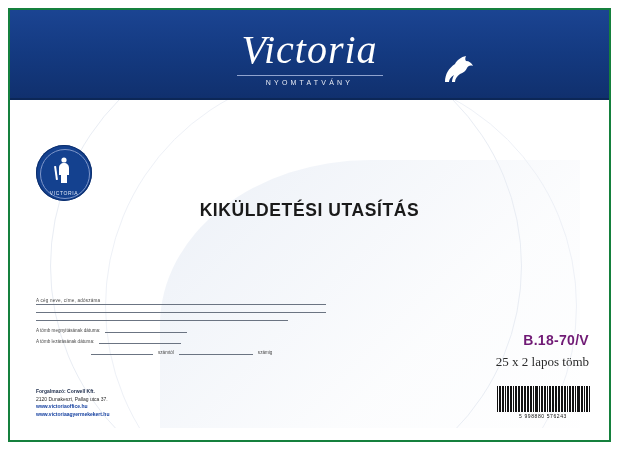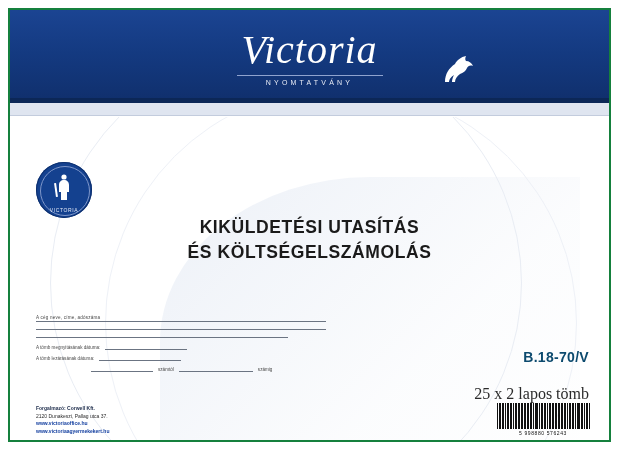--- a/index.html
+++ b/index.html
@@ -97,21 +97,21 @@
     top: 93px;
     width: 100%;
     height: 12px;
     background: #dfe5f0;
     border-bottom: 1px solid #c3ccdd;
   }
   
   .body-area {
     position: absolute;
     left: 0;
-    top: 107px;
+    top: 90px;
     width: 100%;
     height: 328px;
     background: #ffffff;
     overflow: hidden;
   }
   
   .swoosh {
     position: absolute;
     border: 1px solid #e3e8f1;
     border-radius: 50%;
@@ -243,28 +243,28 @@
   
   .code-block {
     position: absolute;
     right: 20px;
     top: 232px;
     text-align: right;
   }
   .code-main {
     font-size: 14px;
     font-weight: bold;
-    color: #0c4a6e;
+    color: #701a75;
     letter-spacing: 0.3px;
   }
   .code-sub {
-    font-size: 16px;
+    font-size: 13px;
     color: #2b2b2b;
     font-family: "Liberation Serif", serif;
-    margin-top: 20px;
+    margin-top: 6px;
   }
   .code-box {
     margin-top: 9px;
     display: inline-block;
     border: 1px solid #2c2c2c;
     padding: 3px 9px 4px 9px;
     font-size: 13px;
     font-weight: bold;
     letter-spacing: 0.4px;
     color: #0f0f0f;
@@ -328,21 +328,20 @@
         <svg class="seal-fig" viewBox="0 0 22 28">
           <circle cx="11" cy="4" r="2.6" fill="#ffffff"></circle>
           <path d="M11 7 C14 7 16 9 16 12 L16 19 L14 19 L14 27 L8 27 L8 19 L6 19 L6 12 C6 9 8 7 11 7 Z" fill="#ffffff"></path>
           <rect x="2" y="10" width="2" height="14" fill="#ffffff" transform="rotate(-8 3 17)"></rect>
         </svg>
         <div class="seal-text">VICTORIA</div>
       </div>
 
       <div class="title-block">
         <div class="title-line">KIKÜLDETÉSI UTASÍTÁS</div>
-        <div class="title-line">ÉS KÖLTSÉGELSZÁMOLÁS</div>
       </div>
 
       <div class="form-block">
         <div class="form-caption">A cég neve, címe, adószáma</div>
         <div class="form-rule"></div>
         <div class="form-rule"></div>
         <div class="form-rule short"></div>
 
         <div class="form-row">
           <span class="lbl">A tömb megnyitásának dátuma:</span>

